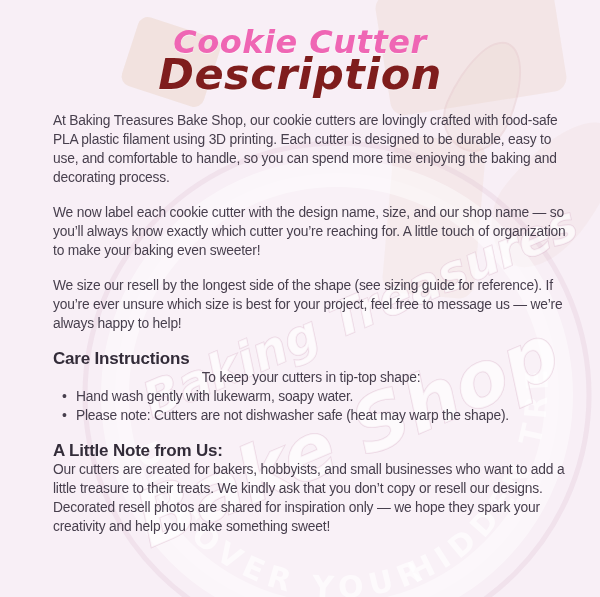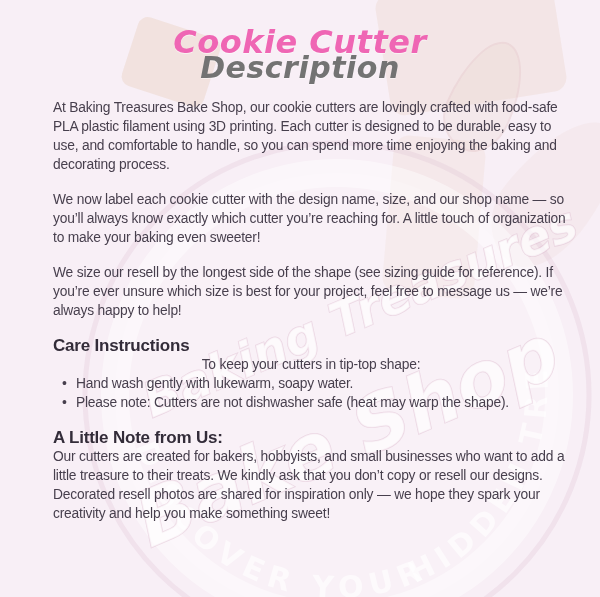--- a/index.html
+++ b/index.html
@@ -67,23 +67,23 @@
     font-style:italic;font-weight:bold;
     font-size:32px;line-height:1.05;
     letter-spacing:0.5px;
     color:#ef66b4;
     text-shadow:0 1px 0 rgba(255,255,255,0.55);
   }
   h2{
     margin:-7px 0 0 0;
     font-family:"DejaVu Sans",sans-serif;
     font-style:italic;font-weight:bold;
-    font-size:30px;line-height:1;
+    font-size:43px;line-height:1;
     letter-spacing:0.5px;
-    color:#737373;
+    color:#7f1d1d;
     text-shadow:0 1px 0 rgba(255,255,255,0.45);
   }
   main{
     margin:15px 34px 0 53px;
     color:#473f4d;
     font-size:13.8px;line-height:19px;
     letter-spacing:-0.2px;
   }
   main p{margin:12px 0 16px 0;}
   h3{

